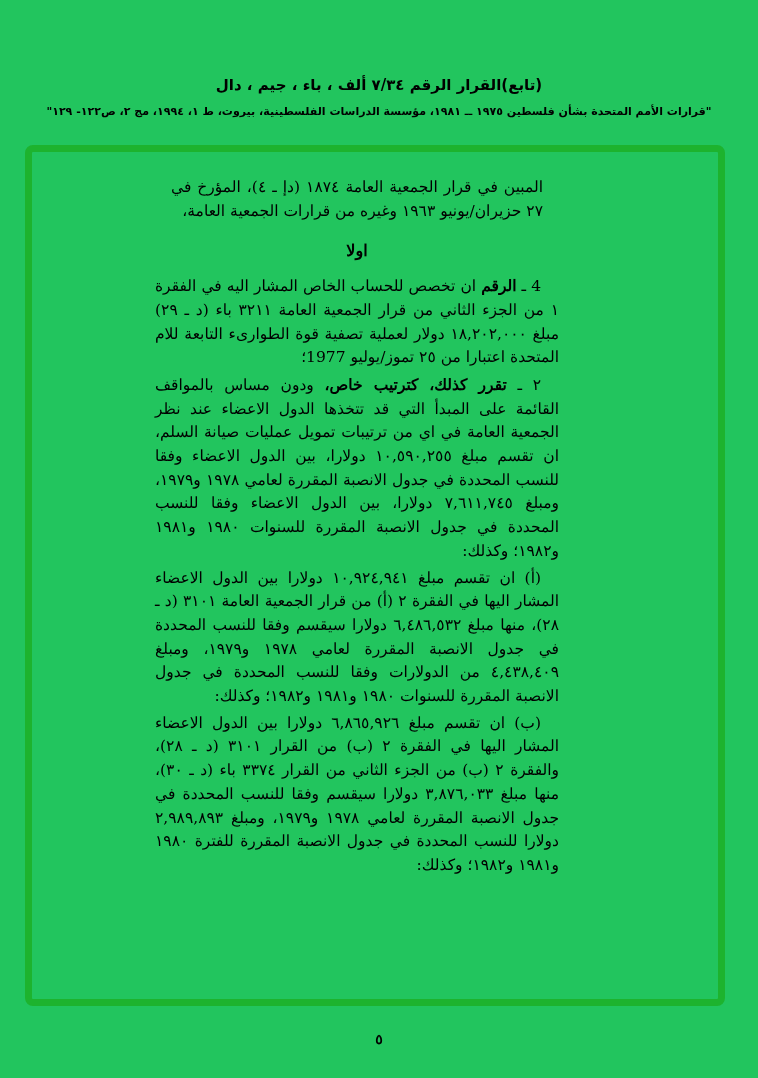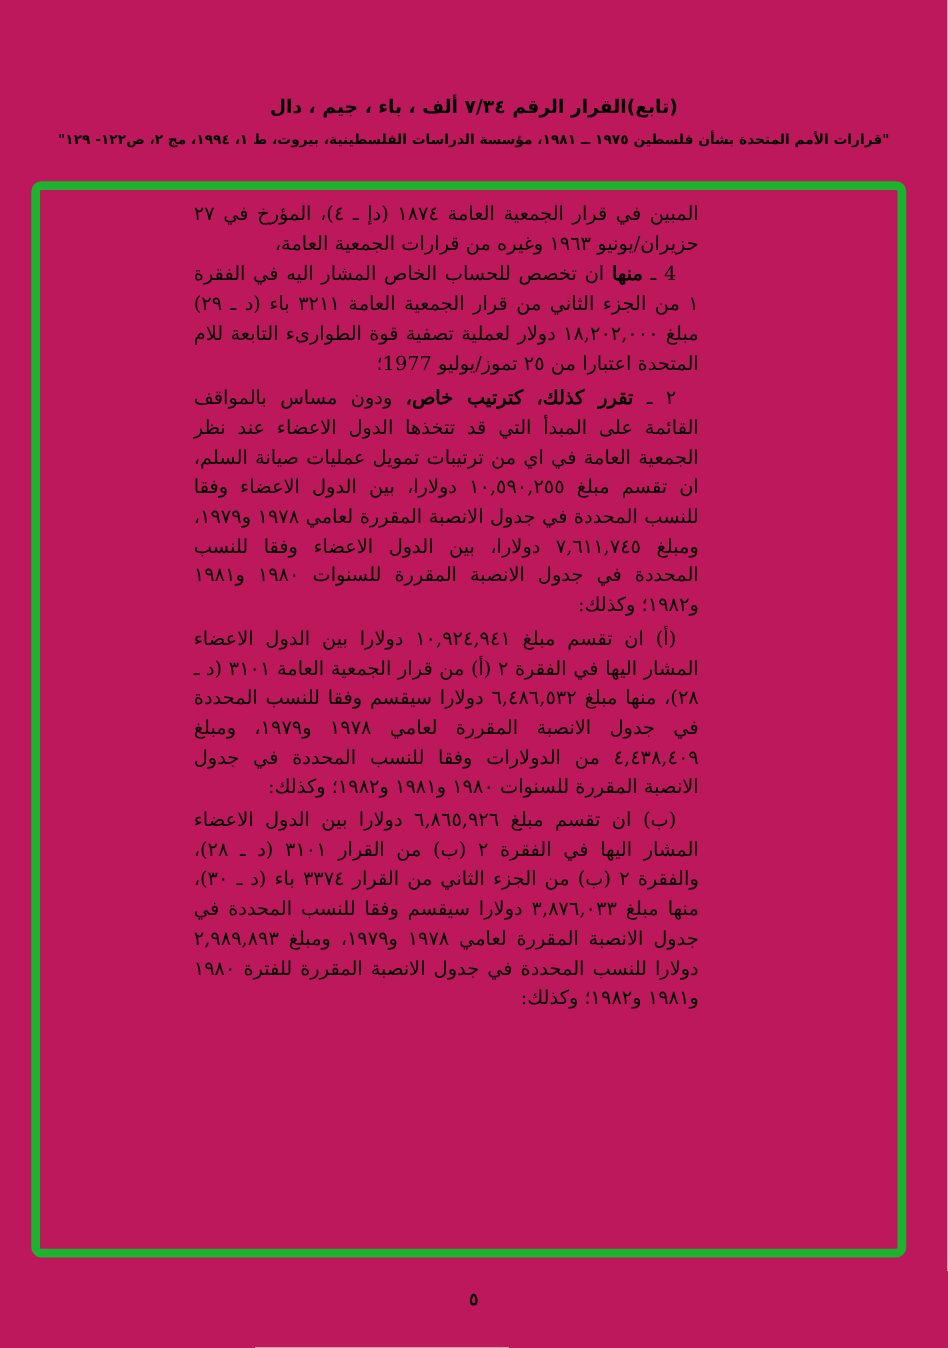--- a/index.html
+++ b/index.html
@@ -4,21 +4,21 @@
 <style>
   html, body {
     margin: 0;
     padding: 0;
     background: #ffffff;
   }
   .page {
     position: relative;
     width: 758px;
     height: 1078px;
-    background: #be185d;
+    background: #22c55e;
     color: #0d0d0d;
     overflow: hidden;
     font-family: "DejaVu Serif", serif;
     text-decoration: underline;
   }
   .header-title {
     position: absolute;
     top: 76px;
     left: 0;
     width: 100%;
@@ -57,21 +57,21 @@
     left: 155px;
     top: 160px;
     width: 404px;
     direction: rtl;
     text-align: justify;
     font-size: 15.5px;
     line-height: 23.7px;
     color: #000000;
   }
   .intro {
-    margin: 0;
+    margin: 16px;
     text-indent: 0;
   }
   .section-heading {
     margin: 15px 0 11px 0;
     text-align: center;
     font-size: 16px;
     font-weight: bold;
   }
   .para {
     margin: 0 0 3px 0;
@@ -98,23 +98,24 @@
 
   <div class="header-title">(تابع)القرار الرقم ٧/٣٤ ألف ، باء ، جيم ، دال</div>
 
   <div class="header-source">"قرارات الأمم المتحدة بشأن فلسطين ١٩٧٥ ــ ١٩٨١، مؤسسة الدراسات الفلسطينية، بيروت، ط ١، ١٩٩٤، مج ٢، ص١٢٢- ١٢٩"</div>
 
   <div class="frame" style="border-color: rgb(29, 179, 46);"></div>
 
   <div class="text-column">
     <p class="intro">المبين في قرار الجمعية العامة ١٨٧٤ (دإ ـ ٤)، المؤرخ في ٢٧ حزيران/يونيو ١٩٦٣ وغيره من قرارات الجمعية العامة،</p>
 
+    <div class="section-heading">اولا</div>
 
     <div>
-        <p class="para"><span>4 ـ </span><b>منها</b><span> ان تخصص للحساب الخاص المشار اليه في الفقرة ١ من الجزء الثاني من قرار الجمعية العامة ٣٢١١ باء (د ـ ٢٩) مبلغ ١٨,٢٠٢,٠٠٠ دولار لعملية تصفية قوة الطوارىء التابعة للام المتحدة اعتبارا من ٢٥ تموز/يوليو 1977؛</span></p>
+        <p class="para"><span>4 ـ </span><b>الرقم</b><span> ان تخصص للحساب الخاص المشار اليه في الفقرة ١ من الجزء الثاني من قرار الجمعية العامة ٣٢١١ باء (د ـ ٢٩) مبلغ ١٨,٢٠٢,٠٠٠ دولار لعملية تصفية قوة الطوارىء التابعة للام المتحدة اعتبارا من ٢٥ تموز/يوليو 1977؛</span></p>
         <p class="para"><span>٢ ـ </span><b>تقرر كذلك،</b><span> </span><b>كترتيب خاص،</b><span> ودون مساس بالمواقف القائمة على المبدأ التي قد تتخذها الدول الاعضاء عند نظر الجمعية العامة في اي من ترتيبات تمويل عمليات صيانة السلم، ان تقسم مبلغ ١٠,٥٩٠,٢٥٥ دولارا، بين الدول الاعضاء وفقا للنسب المحددة في جدول الانصبة المقررة لعامي ١٩٧٨ و١٩٧٩، ومبلغ ٧,٦١١,٧٤٥ دولارا، بين الدول الاعضاء وفقا للنسب المحددة في جدول الانصبة المقررة للسنوات ١٩٨٠ و١٩٨١ و١٩٨٢؛ وكذلك:</span></p>
         <p class="para"><span>(أ) ان تقسم مبلغ ١٠,٩٢٤,٩٤١ دولارا بين الدول الاعضاء المشار اليها في الفقرة ٢ (أ) من قرار الجمعية العامة ٣١٠١ (د ـ ٢٨)، منها مبلغ ٦,٤٨٦,٥٣٢ دولارا سيقسم وفقا للنسب المحددة في جدول الانصبة المقررة لعامي ١٩٧٨ و١٩٧٩، ومبلغ ٤,٤٣٨,٤٠٩ من الدولارات وفقا للنسب المحددة في جدول الانصبة المقررة للسنوات ١٩٨٠ و١٩٨١ و١٩٨٢؛ وكذلك:</span></p>
         <p class="para"><span>(ب) ان تقسم مبلغ ٦,٨٦٥,٩٢٦ دولارا بين الدول الاعضاء المشار اليها في الفقرة ٢ (ب) من القرار ٣١٠١ (د ـ ٢٨)، والفقرة ٢ (ب) من الجزء الثاني من القرار ٣٣٧٤ باء (د ـ ٣٠)، منها مبلغ ٣,٨٧٦,٠٣٣ دولارا سيقسم وفقا للنسب المحددة في جدول الانصبة المقررة لعامي ١٩٧٨ و١٩٧٩، ومبلغ ٢,٩٨٩,٨٩٣ دولارا للنسب المحددة في جدول الانصبة المقررة للفترة ١٩٨٠ و١٩٨١ و١٩٨٢؛ وكذلك:</span></p>
       </div>
   </div>
 
   <div class="page-number">٥</div>
 
 </div>
 

